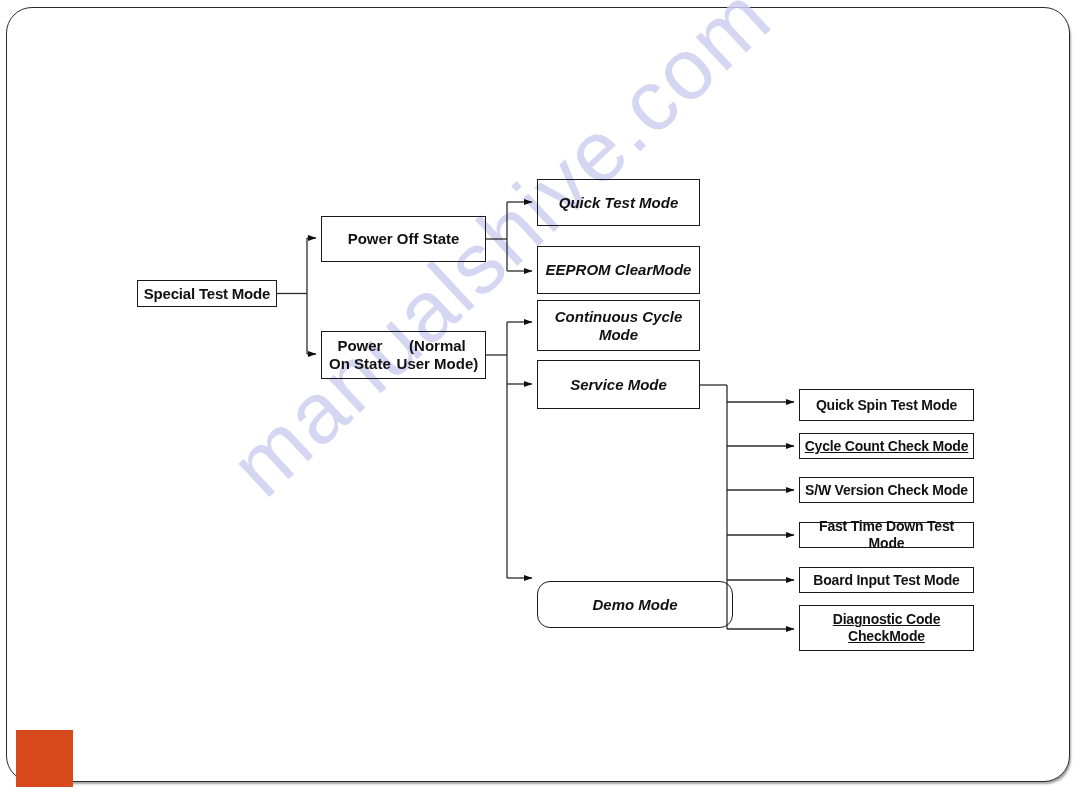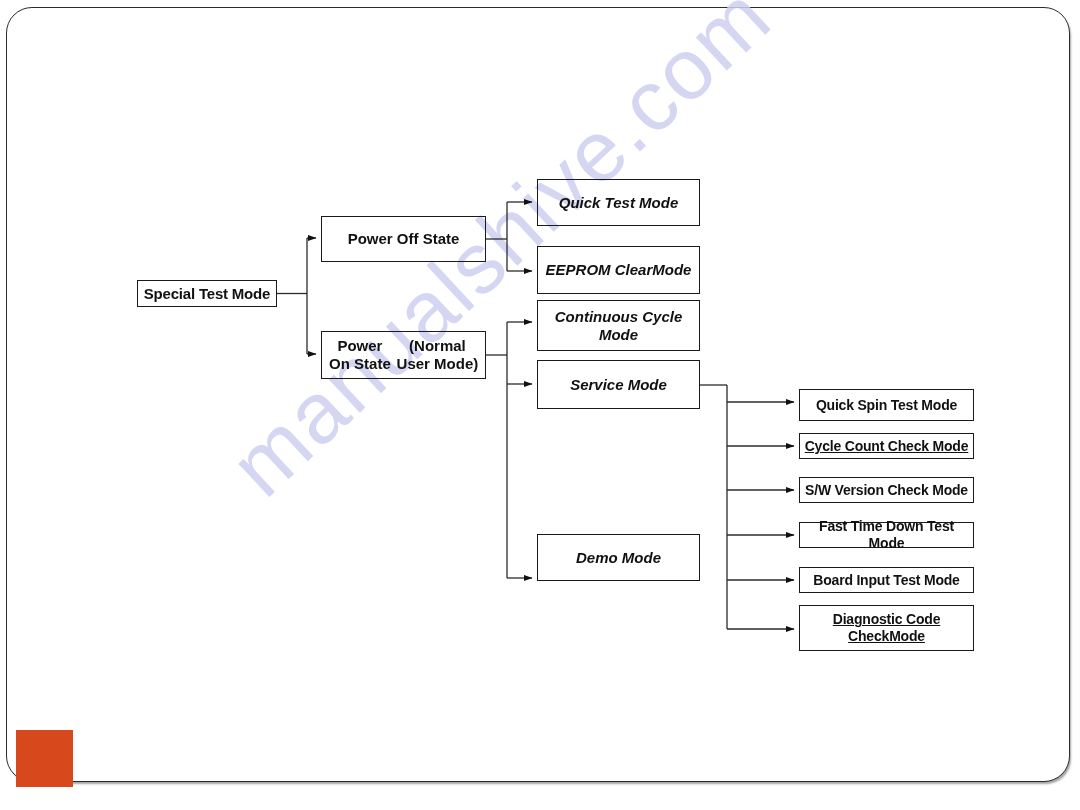--- a/index.html
+++ b/index.html
@@ -172,21 +172,21 @@
 
     <div class="node lvl2" style="left:537px; top:300px; width:163px; height:51px; flex-direction:column;">
       <span>Continuous Cycle</span>
       <span>Mode</span>
     </div>
 
     <div class="node lvl2" style="left:537px; top:360px; width:163px; height:49px;">
       <span>Service Mode</span>
     </div>
 
-    <div class="node lvl2" style="left:537px; top:534px; width:163px; height:47px;">
+    <div class="node lvl2" style="left:537px; top:581px; width:196px; height:47px;border-radius:13px;">
       <span>Demo Mode</span>
     </div>
 
     <div class="node lvl3" style="left:799px; top:389px; width:175px; height:32px;">
       <span>Quick Spin Test Mode</span>
     </div>
 
     <div class="node lvl3" style="left:799px; top:433px; width:175px; height:26px;text-decoration:underline;">
       <span>Cycle Count Check Mode</span>
     </div>

